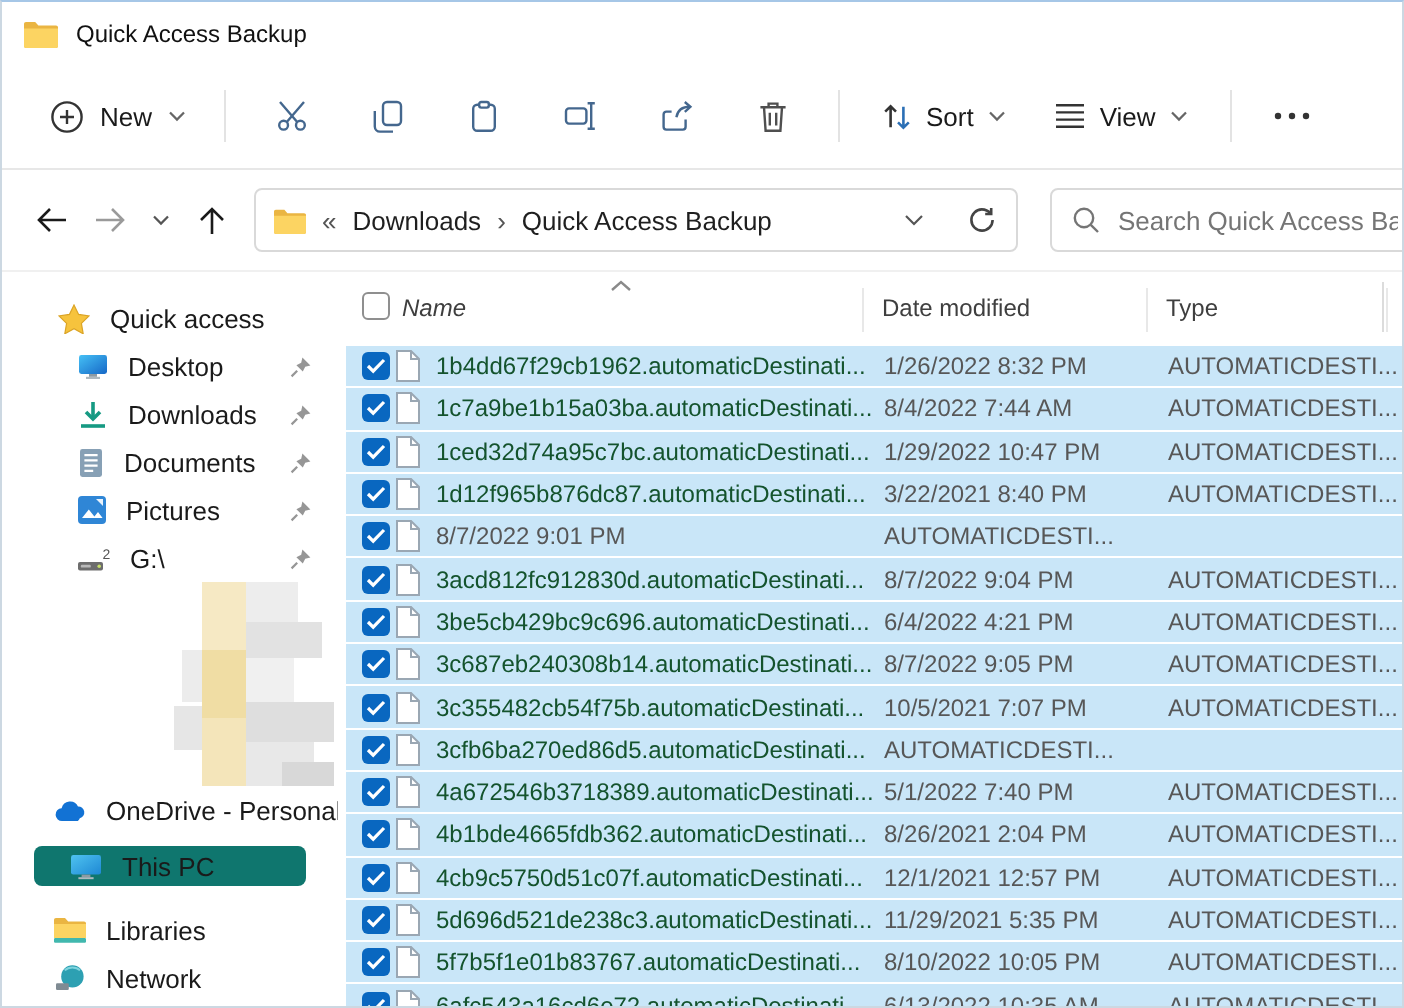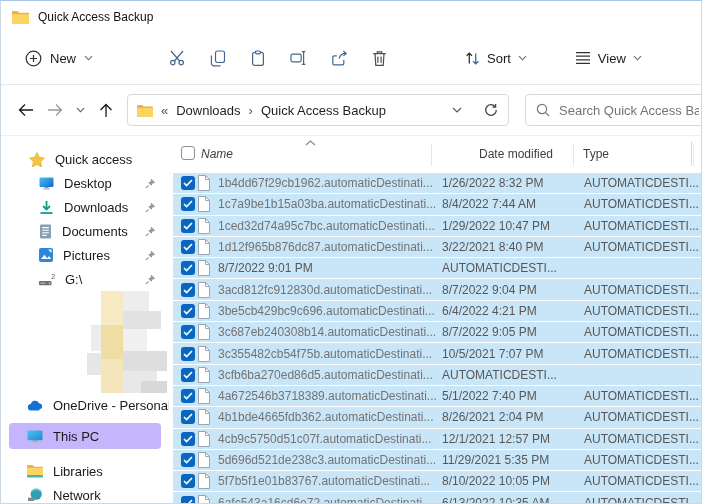--- a/index.html
+++ b/index.html
@@ -6,21 +6,21 @@
   body { background:#f3f3f3; font-family:"Liberation Sans", sans-serif; }
   #window {
     width:702px; height:504px; background:#fff; overflow:hidden; position:relative;
     border:1px solid #ccd8e2; border-top-color:#a6c7e7;
     font-size:12px; color:#1a1a1a;
   }
   
   .titlebar { height:31px; display:flex; align-items:center; gap:9px; padding-left:11px; background:#fff; }
   .titlebar .title { font-size:12px; color:#111; }
   
-  .toolbar { height:53px; display:flex; align-items:center; padding:0 6px 0 14px; border-bottom:1px solid #e7e7e7; background:#fff;gap:24px; }
+  .toolbar { height:53px; display:flex; align-items:center; padding:0 6px 0 14px; border-bottom:1px solid #e7e7e7; background:#fff; }
   .new-btn { display:flex; align-items:center; gap:8px; padding:7px 10px; border-radius:4px; cursor:pointer; }
   .new-btn .lbl { font-size:13px; color:#1a1a1a; }
   .tb-divider { width:1px; height:26px; background:#e3e3e3; margin:0 9px; }
   .tb-icon-btn { width:48px; height:36px; display:flex; align-items:center; justify-content:center; border-radius:4px; cursor:pointer; }
   .dd-btn { display:flex; align-items:center; gap:7px; padding:8px 12px; border-radius:4px; cursor:pointer; }
   .dd-btn .lbl { font-size:13px; }
   .more-btn { padding:4px 12px; font-size:16px; letter-spacing:1px; color:#333; cursor:pointer; }
   
   .navbar { height:51px; display:flex; align-items:center; padding-left:10px; border-bottom:1px solid #f0f0f0; background:#fff; }
   .nav-btn { width:29px; height:30px; display:flex; align-items:center; justify-content:center; border-radius:4px; cursor:pointer; flex-shrink:0; }
@@ -33,38 +33,38 @@
   .search-box { width:200px; height:32px; border:1px solid #d9d9d9; border-radius:4px; display:flex; align-items:center; gap:9px; padding:0 10px; margin-left:16px; flex-shrink:0; }
   .search-box input { border:none; outline:none; font-family:"Liberation Sans",sans-serif; font-size:13px; width:140px; color:#333; background:transparent; }
   .search-box input::placeholder { color:#757575; }
   
   .win-body { display:flex; height:369px; }
   .sidebar { width:168px; flex-shrink:0; position:relative; padding-top:11px; overflow:hidden; }
   .sb-item { height:24px; display:flex; align-items:center; gap:10px; padding-left:28px; font-size:13px; cursor:pointer; white-space:nowrap; }
   .sb-child { padding-left:38px; }
   .sb-bottom { padding-left:26px; }
   .sb-item .pin { margin-left:auto; margin-right:13px; flex-shrink:0; }
-  .sb-selected { height:26px; margin:6px 8px 0; padding-left:18px; background:#c4b5fd; border-radius:4px; }
+  .sb-selected { height:20px; margin:6px 16px 0; padding-left:18px; background:#0f766e; border-radius:4px; }
   .sb-gap { height:10px; }
   .sb-blur { position:relative; height:102px; }
   .px { position:absolute; }
   
   .main { flex:1; position:relative; overflow:hidden; background:#fff; }
   .list-header { height:37px; position:relative; color:#3f3f3f; }
   .list-header .hname { position:absolute; left:32px; top:11px; font-size:12px; cursor:pointer;font-style:italic; }
-  .list-header .hdate { position:absolute; left:272px; top:11px; font-size:12px; cursor:pointer;margin-left:38px; }
+  .list-header .hdate { position:absolute; left:272px; top:11px; font-size:12px; cursor:pointer; }
   .list-header .htype { position:absolute; left:414px; top:11px; font-size:12px; cursor:pointer; }
   .list-header .hdiv { position:absolute; top:8px; width:1px; height:22px; background:#e8e8e8; }
   .caret-up { position:absolute; left:136px; top:4px; }
   .cb { width:14px; height:14px; border-radius:3px; flex-shrink:0; }
   .cb-empty { border:1px solid #8f8f8f; background:#fff; position:absolute; left:12px; top:10px; cursor:pointer; }
   .cb-checked { background:#0967c0; display:flex; align-items:center; justify-content:center; cursor:pointer; }
   .rows { padding-left:4px; }
   .row { height:20.3px; margin-bottom:1px; background:#c9e6f8; display:grid; grid-template-columns:16px 21px 224px 142px 1fr; align-items:center; padding-left:8px; cursor:pointer; }
-  .row .fname { font-size:12px; color:#737373; white-space:nowrap; overflow:hidden; }
+  .row .fname { font-size:12px; color:#14532d; white-space:nowrap; overflow:hidden; }
   .row .fdate, .row .ftype { font-size:12px; color:#575757; white-space:nowrap; overflow:hidden; }
   .scroll-hint { position:absolute; right:9px; top:5px; width:1px; height:25px; background:#dcdcdc; }
   svg { display:block; }
 </style>
 </head>
 <body>
 
 <div id="window">
 
   <div class="titlebar">

